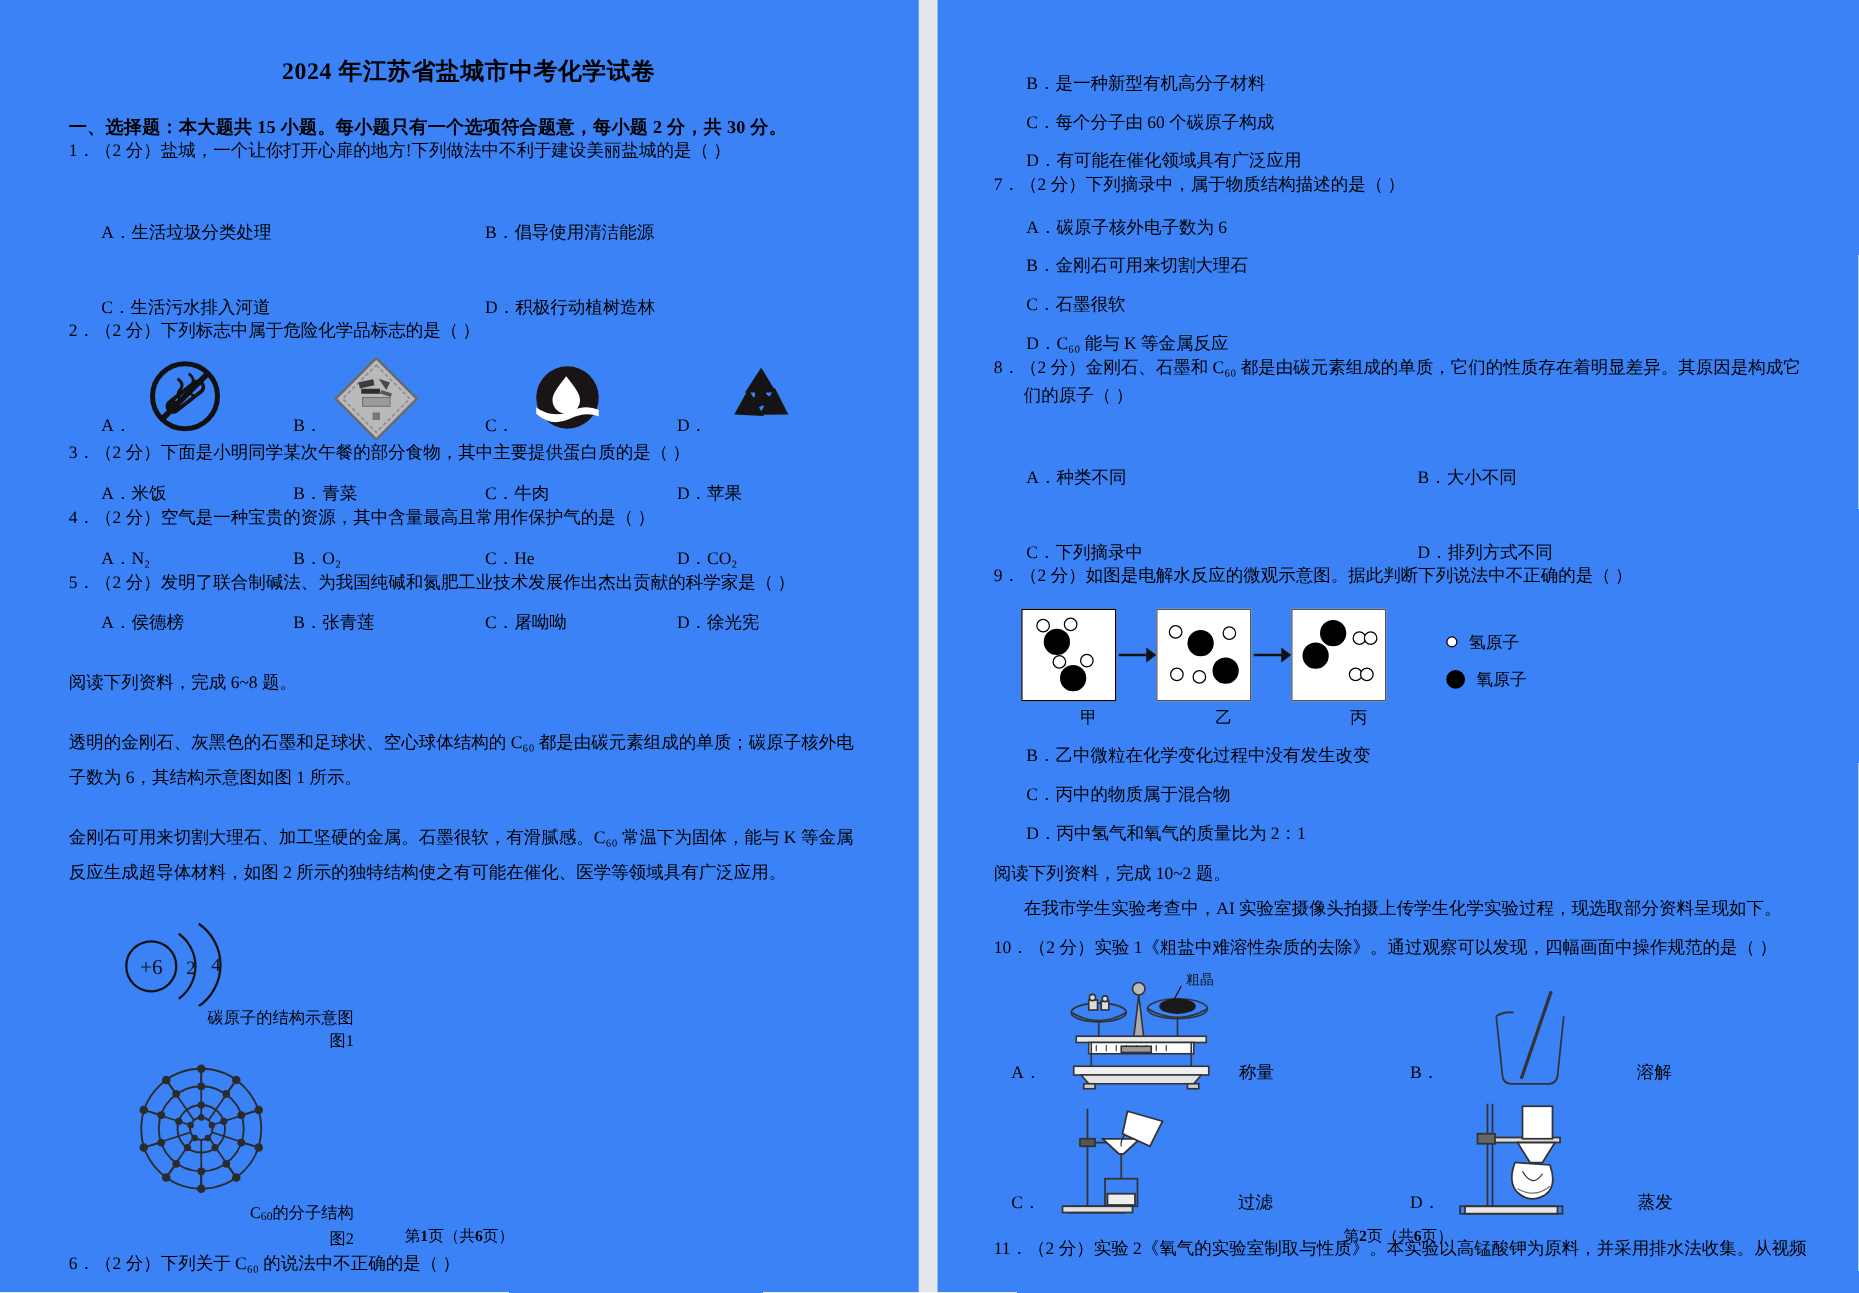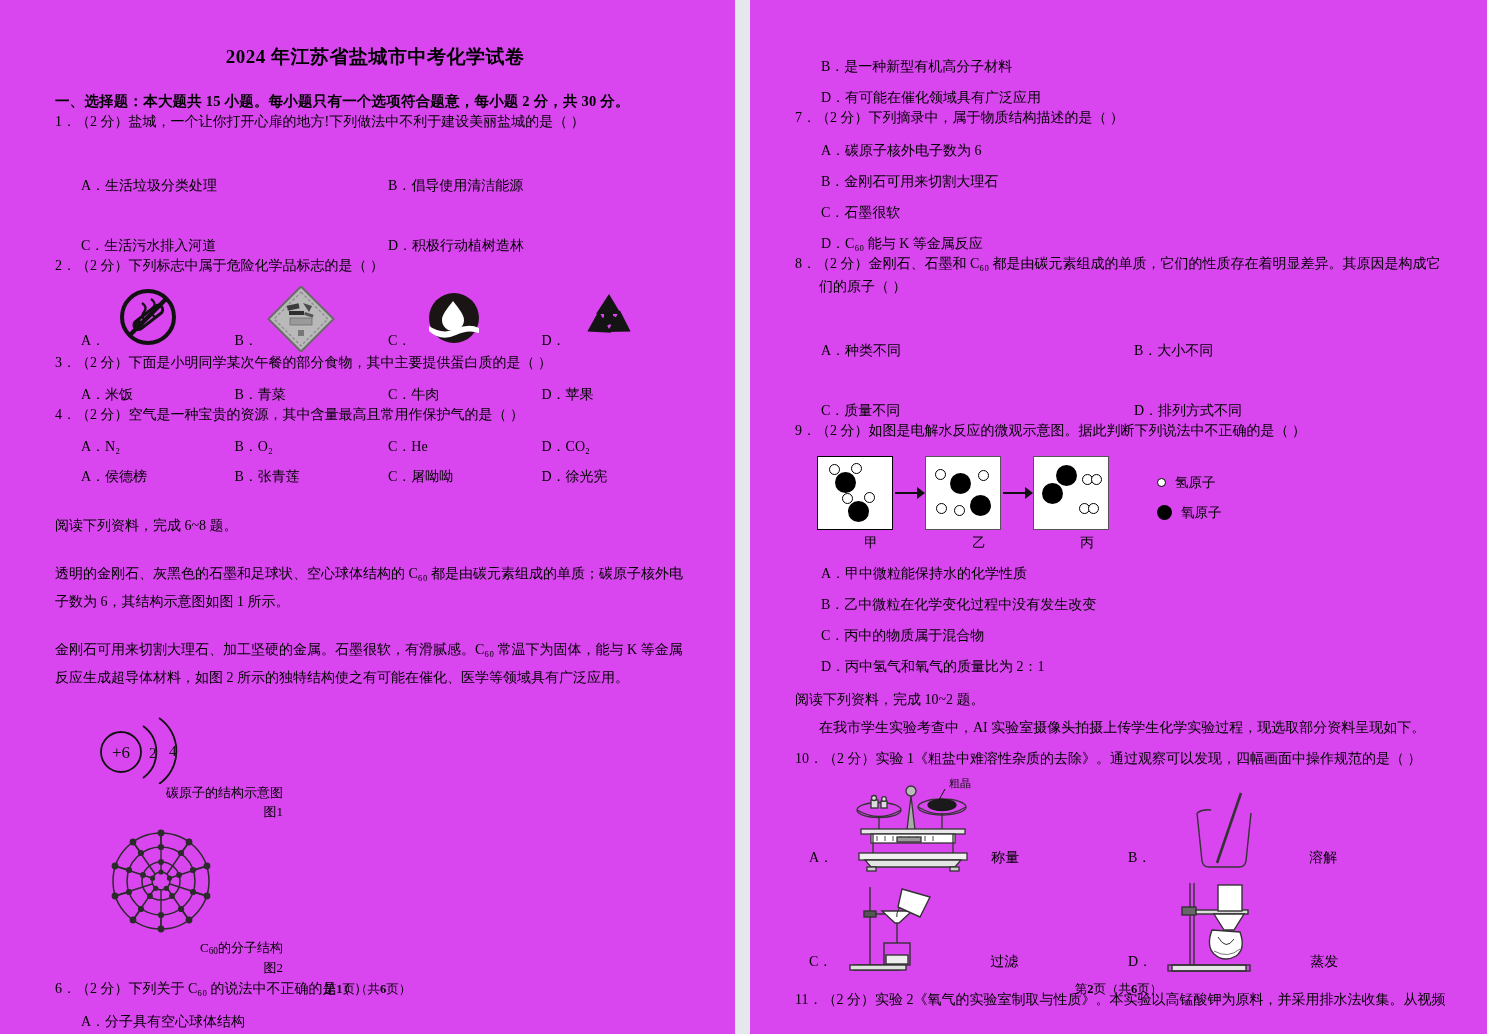--- a/index.html
+++ b/index.html
@@ -11,21 +11,21 @@
   #screen {
     position: relative;
     width: 1487px; height: 1034px;
     background: #ffffff;
     overflow: hidden;
     display: flex;
   }
   .page {
     position: relative;
     height: 1034px;
-    background: #d946ef;
+    background: #3b82f6;
     flex: 0 0 auto;
   }
   .page-left  { width: 735px; }
   .page-gap   { width: 15px; background: #e4e8ed; flex: 0 0 auto; height: 1034px; }
   .page-right { width: 737px; }
   .page-body {
     position: absolute;
     left: 55px; right: 40px; top: 0; bottom: 0;
   }
   .page-right .page-body { left: 45px; right: 40px; }
@@ -223,20 +223,21 @@
       </div>
 
       <div class="q-stem">4．（2 分）空气是一种宝贵的资源，其中含量最高且常用作保护气的是（       ）</div>
       <div class="opt-row opt-4col">
         <span class="opt">A．N₂</span>
         <span class="opt">B．O₂</span>
         <span class="opt">C．He</span>
         <span class="opt">D．CO₂</span>
       </div>
 
+      <div class="q-stem">5．（2 分）发明了联合制碱法、为我国纯碱和氮肥工业技术发展作出杰出贡献的科学家是（       ）</div>
       <div class="opt-row opt-4col">
         <span class="opt">A．侯德榜</span>
         <span class="opt">B．张青莲</span>
         <span class="opt">C．屠呦呦</span>
         <span class="opt">D．徐光宪</span>
       </div>
 
       <div class="para first">阅读下列资料，完成 6~8 题。</div>
       <div class="para">透明的金刚石、灰黑色的石墨和足球状、空心球体结构的 C₆₀ 都是由碳元素组成的单质；碳原子核外电子数为 6，其结构示意图如图 1 所示。</div>
       <div class="para">金刚石可用来切割大理石、加工坚硬的金属。石墨很软，有滑腻感。C₆₀ 常温下为固体，能与 K 等金属反应生成超导体材料，如图 2 所示的独特结构使之有可能在催化、医学等领域具有广泛应用。</div>
@@ -340,36 +341,37 @@
       <span>第</span><b>1</b><span>页（共</span><b>6</b><span>页）</span>
     </div>
   </div>
 
   <div class="page-gap"></div>
 
   <div class="page page-right">
     <div class="page-body">
 
       <div class="opt-stack" style="margin-top:58px">B．是一种新型有机高分子材料</div>
+      <div class="opt-stack">C．每个分子由 60 个碳原子构成</div>
       <div class="opt-stack">D．有可能在催化领域具有广泛应用</div>
 
       <div class="q-stem">7．（2 分）下列摘录中，属于物质结构描述的是（       ）</div>
       <div class="opt-stack">A．碳原子核外电子数为 6</div>
       <div class="opt-stack">B．金刚石可用来切割大理石</div>
       <div class="opt-stack">C．石墨很软</div>
       <div class="opt-stack">D．C₆₀ 能与 K 等金属反应</div>
 
       <div class="q-stem">8．（2 分）金刚石、石墨和 C₆₀ 都是由碳元素组成的单质，它们的性质存在着明显差异。其原因是构成它</div>
       <div class="q-stem cont">们的原子（       ）</div>
       <div class="opt-row opt-2col">
         <span class="opt">A．种类不同</span>
         <span class="opt">B．大小不同</span>
       </div>
       <div class="opt-row opt-2col tight">
-        <span class="opt">C．质量不同</span>
+        <span class="opt">C．下列摘录中</span>
         <span class="opt">D．排列方式不同</span>
       </div>
 
       <div class="q-stem">9．（2 分）如图是电解水反应的微观示意图。据此判断下列说法中不正确的是（       ）</div>
 
       <div class="electro">
         <div class="electro-row">
           <div style="display:flex;flex-direction:column">
             <div style="display:flex;align-items:center">
 
@@ -425,21 +427,20 @@
               <span class="legend-txt">氢原子</span>
             </div>
             <div class="legend-row">
               <span class="dot-f"></span>
               <span class="legend-txt">氧原子</span>
             </div>
           </div>
         </div>
       </div>
 
-      <div class="opt-stack">A．甲中微粒能保持水的化学性质</div>
       <div class="opt-stack">B．乙中微粒在化学变化过程中没有发生改变</div>
       <div class="opt-stack">C．丙中的物质属于混合物</div>
       <div class="opt-stack">D．丙中氢气和氧气的质量比为 2：1</div>
 
       <div class="para" style="margin-top:10px">阅读下列资料，完成 10~2 题。</div>
       <div class="para" style="margin-top:0;padding-left:24px">在我市学生实验考查中，AI 实验室摄像头拍摄上传学生化学实验过程，现选取部分资料呈现如下。</div>
 
       <div class="q-stem" style="margin-top:6px">10．（2 分）实验 1《粗盐中难溶性杂质的去除》。通过观察可以发现，四幅画面中操作规范的是（       ）</div>
 
       <div class="app-row">

